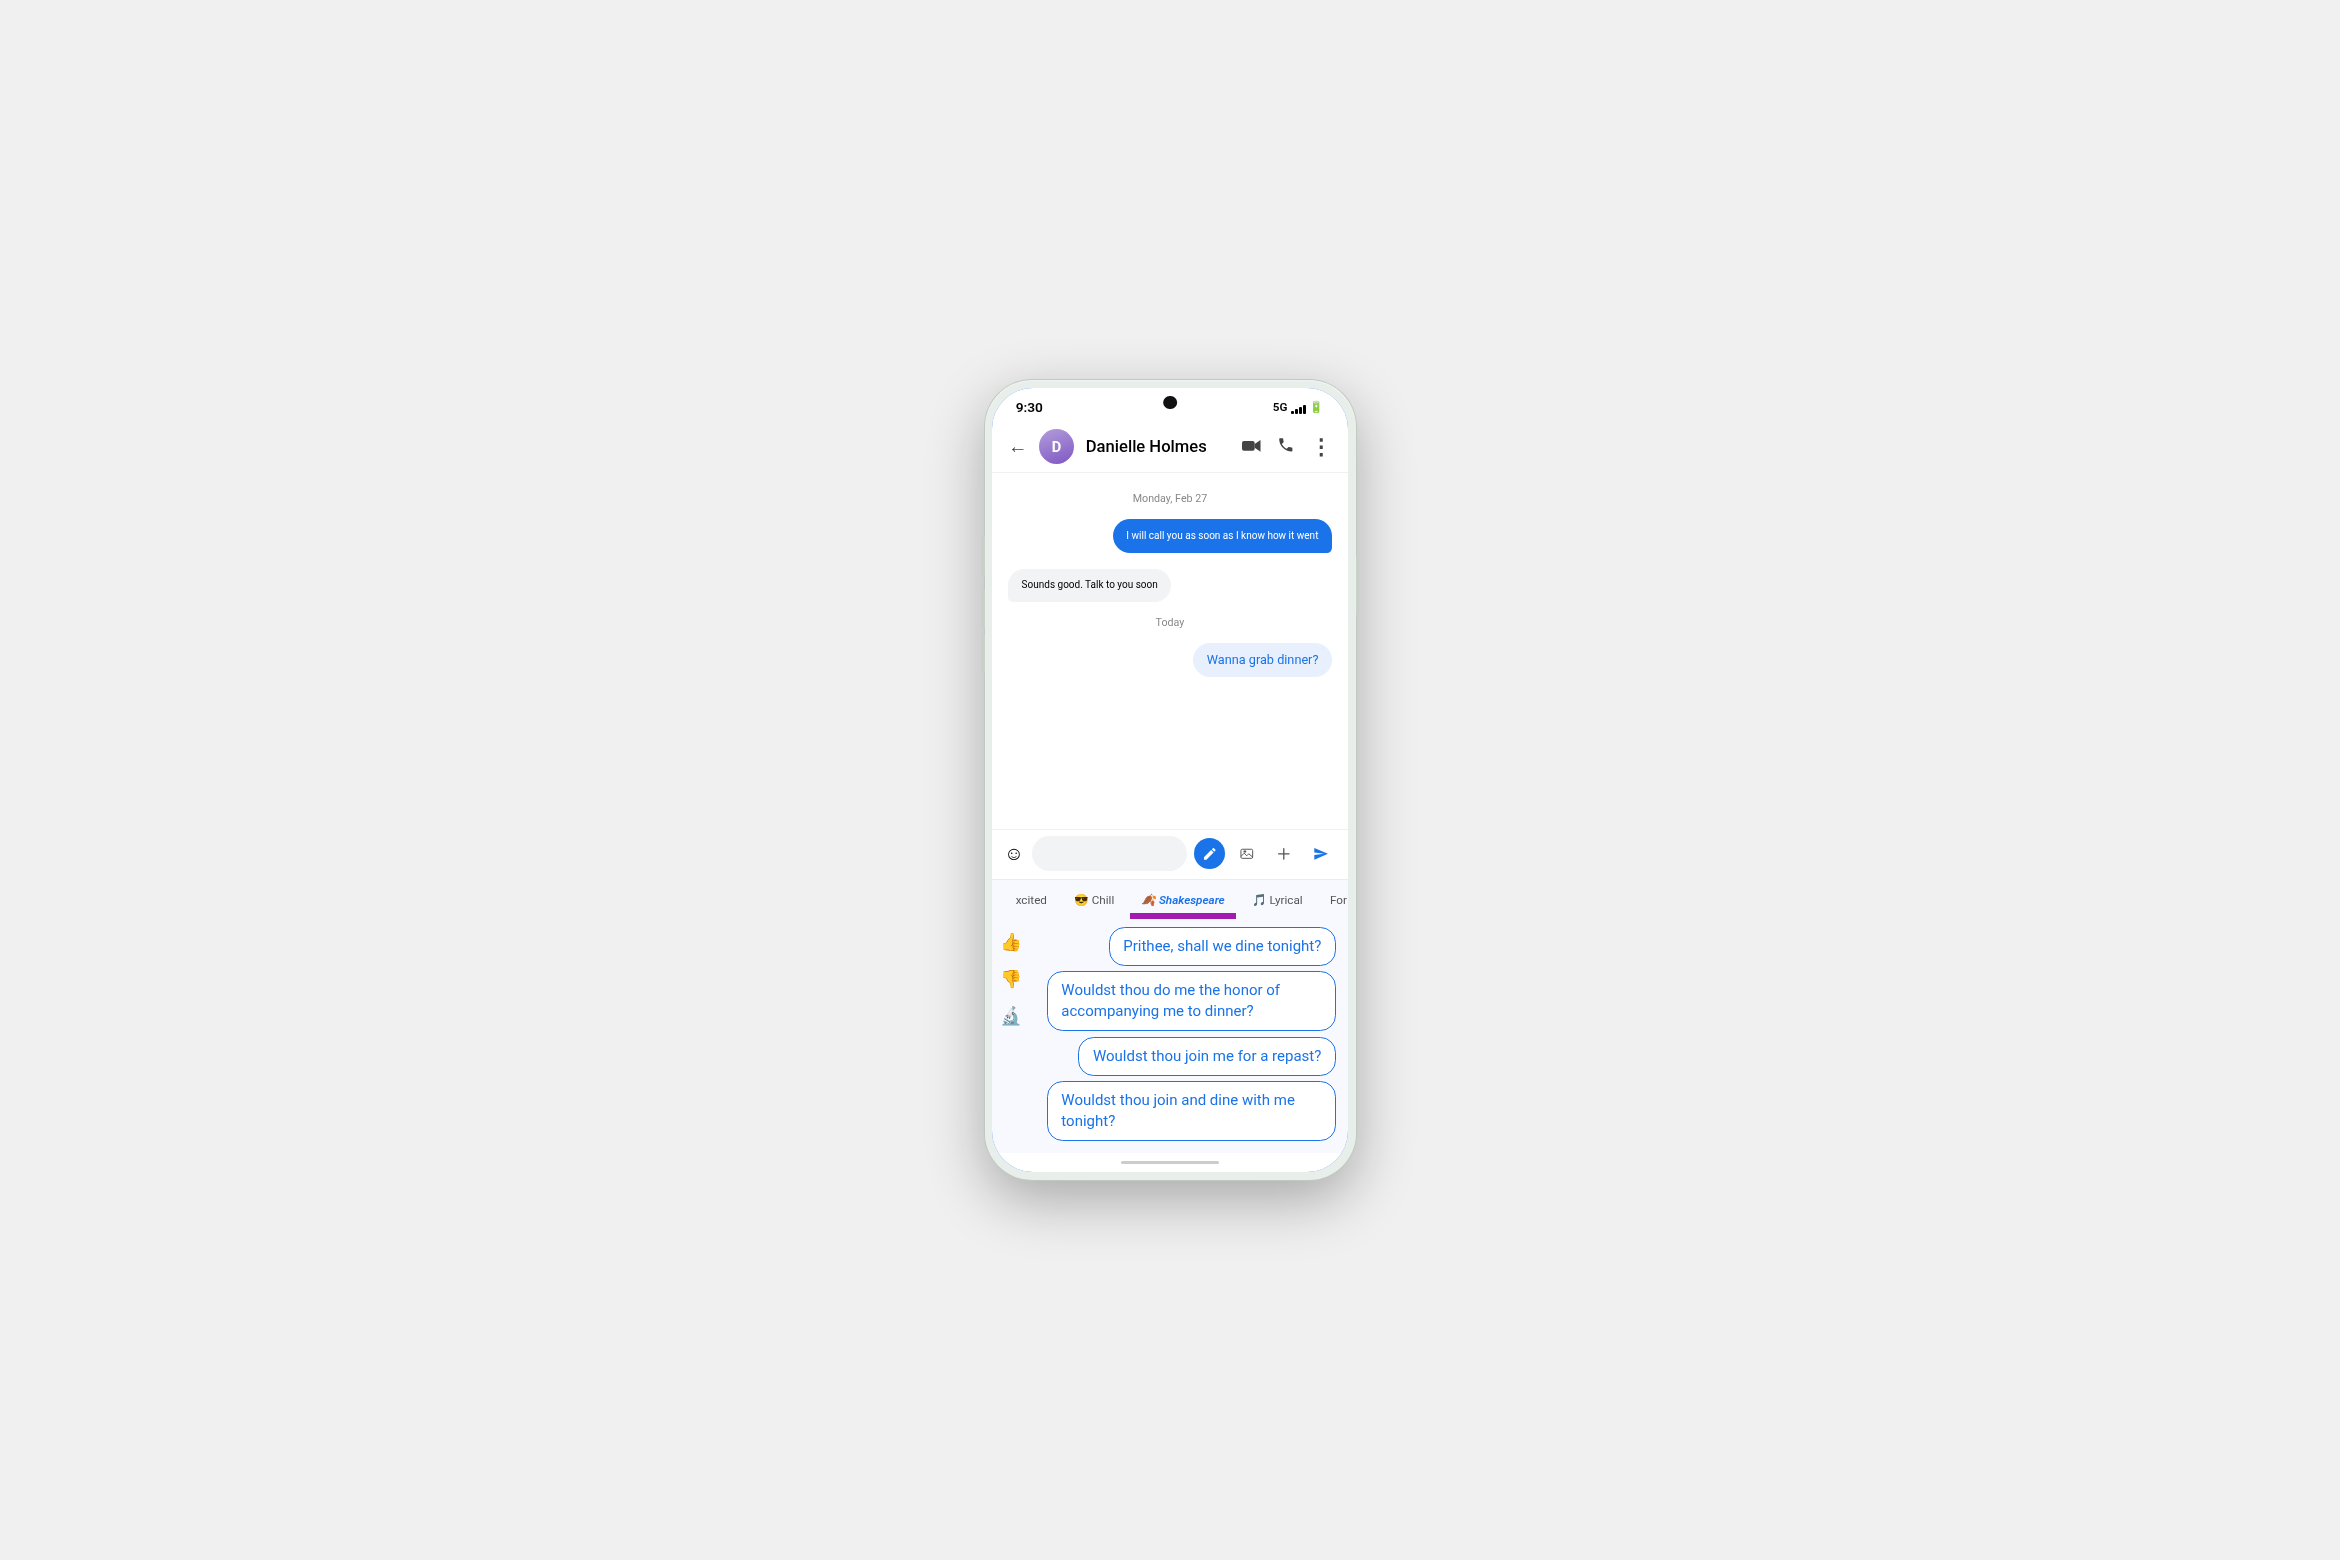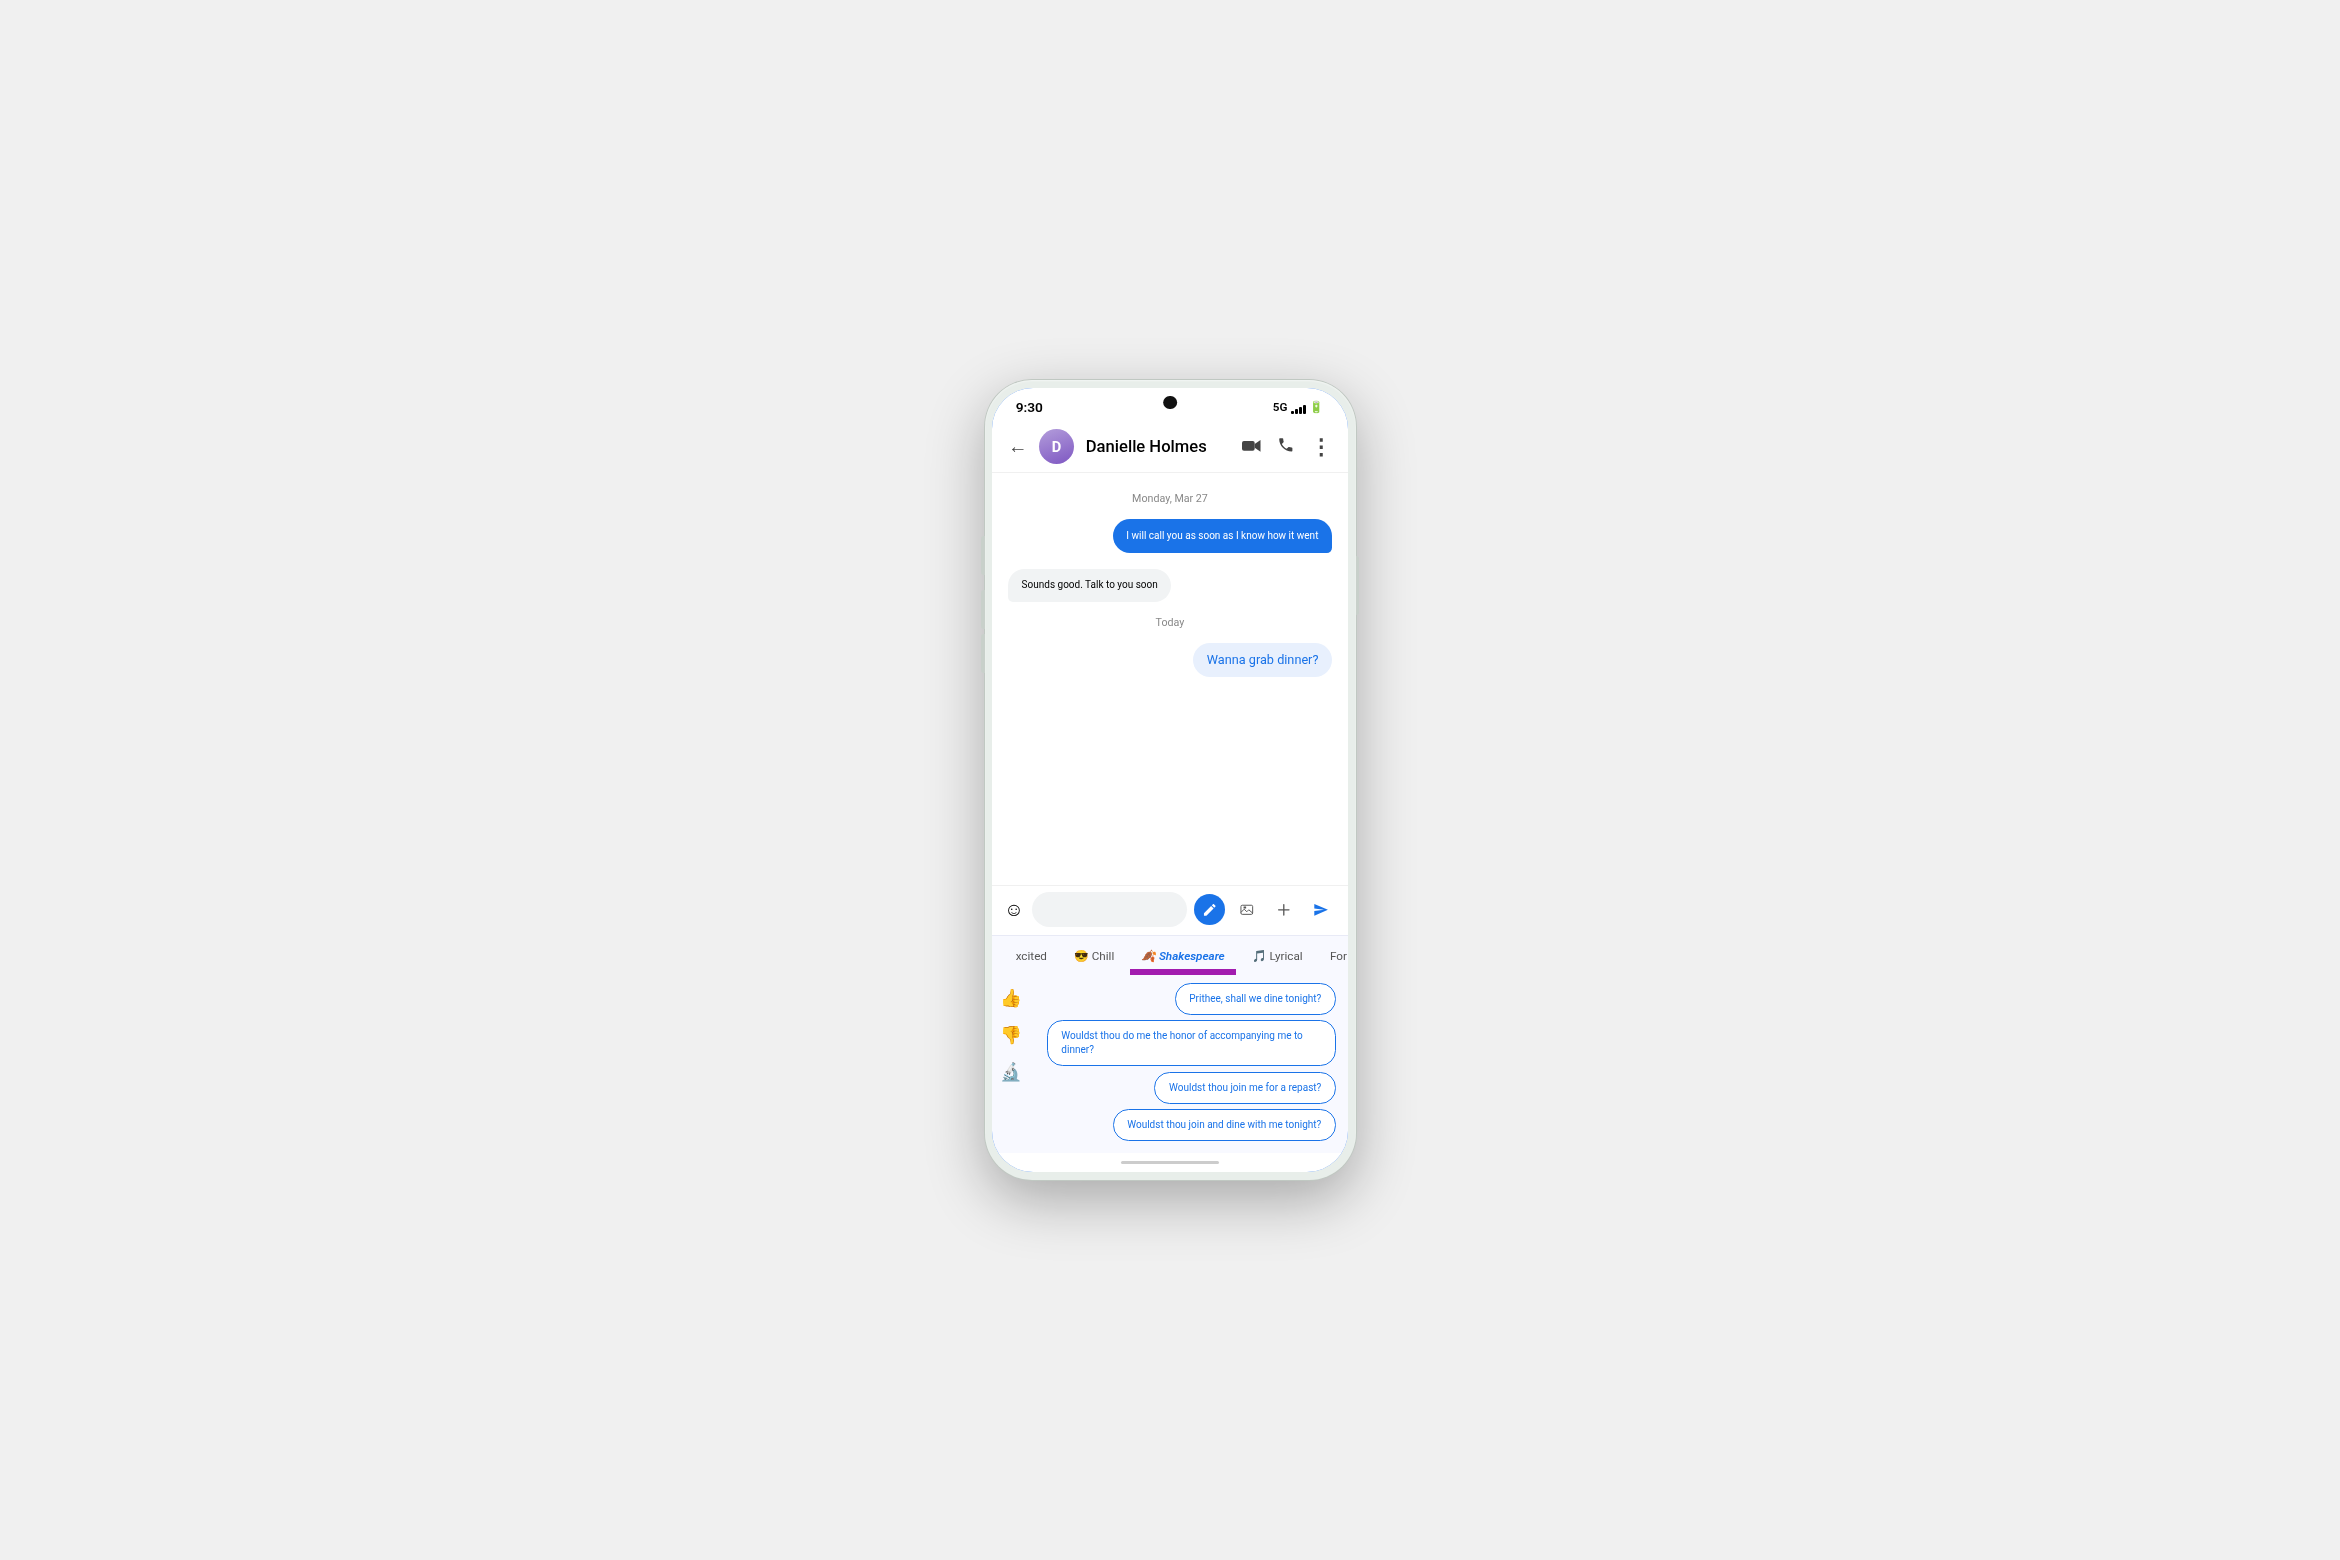--- a/index.html
+++ b/index.html
@@ -305,21 +305,21 @@
       display: flex;
       flex-direction: column;
       gap: 5.9px;
     }
 
     .ai-suggestion-btn {
       background: #fff;
       border: 1.5px solid #1a73e8;
       border-radius: 15.6px;
       padding: 7.8px 13.7px;
-      font-size: 10px;
+      font-size: 15px;
       color: #1a73e8;
       cursor: pointer;
       text-align: left;
       line-height: 1.4;
       align-self: flex-end;
     }
 
     .ai-side-btn {
       width: 31px;
       height: 31px;
@@ -420,21 +420,21 @@
               <path d="M6.6 10.8c1.4 2.8 3.8 5.1 6.6 6.6l2.2-2.2c.3-.3.7-.4 1-.2 1.1.4 2.3.6 3.6.6.6 0 1 .4 1 1V20c0 .6-.4 1-1 1C10.6 21 3 13.4 3 4c0-.6.4-1 1-1h3.5c.6 0 1 .4 1 1 0 1.3.2 2.5.6 3.6.1.3 0 .7-.2 1L6.6 10.8z"></path>
             </svg>
           </span>
           <span class="header-icon" style="font-size:21.5px; font-weight:bold; line-height:1;">⋮</span>
         </div>
       </div>
 
       <div class="chat-area">
 
         <div class="date-divider">
-          <span>Monday, Mar 27</span>
+          <span>Monday, Feb 27</span>
         </div>
 
         <div class="msg-row sent">
           <div class="bubble sent">
             <span>I will call you as soon as I know how it went</span>
           </div>
         </div>
 
         <div class="msg-row received">
           <div class="bubble received">

